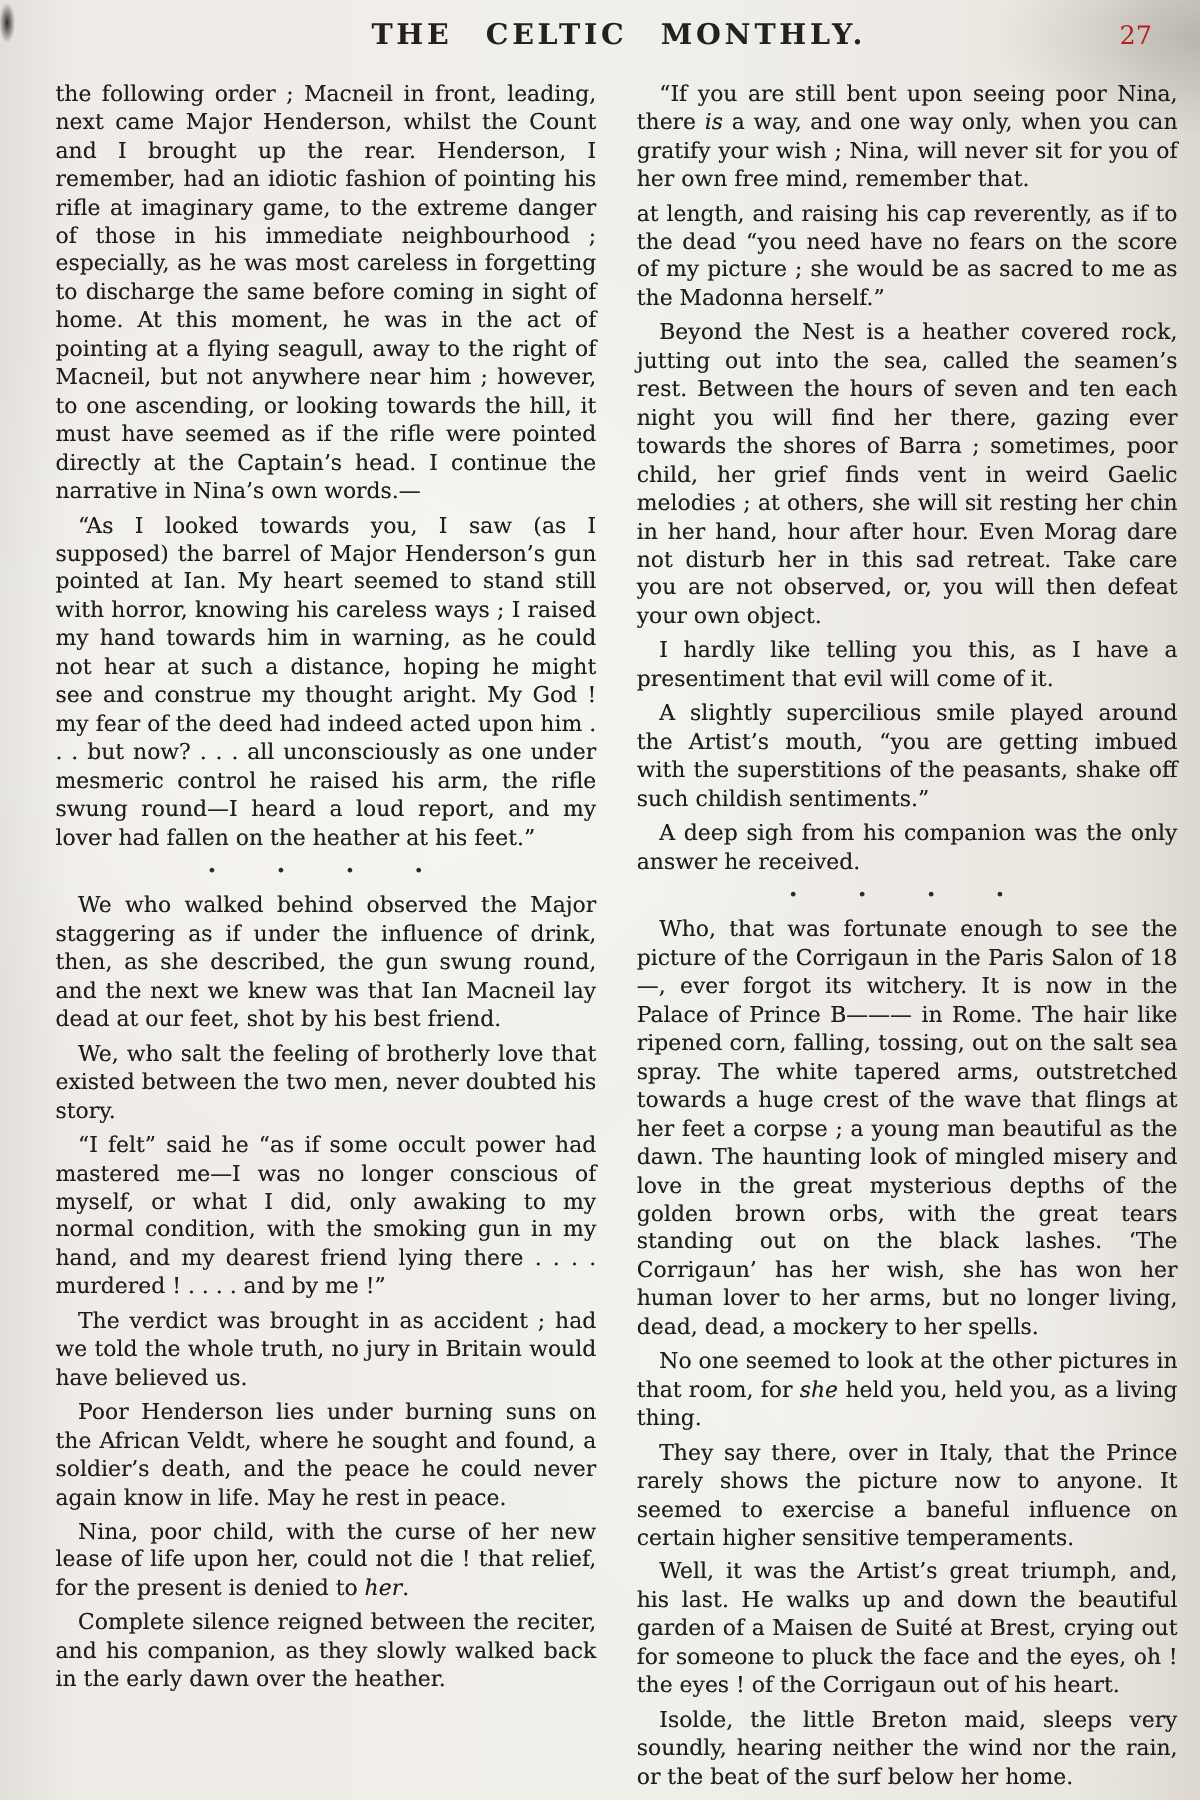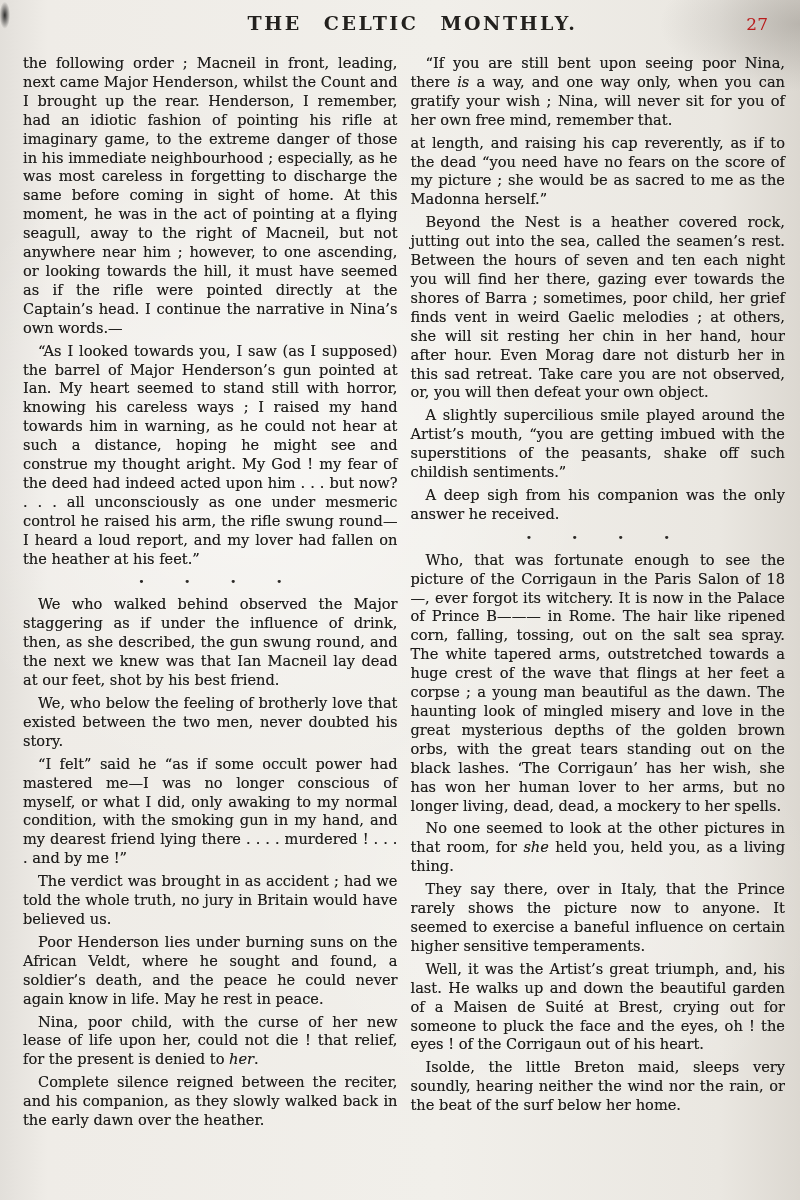--- a/index.html
+++ b/index.html
@@ -53,21 +53,21 @@
     padding: 2px 15px 0 23px;
   }
   .column {
     flex: 1 1 0;
     text-align: justify;
     font-size: 14.6px;
     line-height: 18.9px;
     text-rendering: optimizeLegibility;
   }
   .para {
-    margin: 0 0 4px 0;
+    margin: 0 0 4px 14px;
     text-shadow: 0 0 0.4px rgba(25,23,20,0.55);
   }
   .para.indent { text-indent: 15px; }
   .separator {
     display: flex;
     justify-content: center;
     gap: 40px;
     margin: 7px 0 8px 0;
     font-size: 17px;
     font-weight: bold;
@@ -89,31 +89,32 @@
   <div class="column">
       <p class="para">the following order ; Macneil in front, leading, next came Major Henderson, whilst the Count and I brought up the rear.  Henderson, I remember, had an idiotic fashion of pointing his rifle at imaginary game, to the extreme danger of those in his immediate neighbourhood ; especially, as he was most careless in forgetting to discharge the same before coming in sight of home.  At this moment, he was in the act of pointing at a flying seagull, away to the right of Macneil, but not anywhere near him ; however, to one ascending, or looking towards the hill, it must have seemed as if the rifle were pointed directly at the Captain’s head.  I continue the narrative in Nina’s own words.—</p>
       <p class="para indent">“As I looked towards you, I saw (as I supposed) the barrel of Major Henderson’s gun pointed at Ian.  My heart seemed to stand still with horror, knowing his careless ways ;  I raised my hand towards him in warning, as he could not hear at such a distance, hoping he might see and construe my thought aright. My God !  my fear of the deed had indeed acted upon him . . . but now? . . . all unconsciously as one under mesmeric control he raised his arm, the rifle swung round—I heard a loud report, and my lover had fallen on the heather at his feet.”</p>
       <div class="separator">
         <span>·</span>
         <span>·</span>
         <span>·</span>
         <span>·</span>
       </div>
       <p class="para indent">We who walked behind observed the Major staggering as if under the influence of drink, then, as she described, the gun swung round, and the next we knew was that Ian Macneil lay dead at our feet, shot by his best friend.</p>
-      <p class="para indent">We, who below the feeling of brotherly love that existed between the two men, never doubted his story.</p>
+      <p class="para indent">We, who salt the feeling of brotherly love that existed between the two men, never doubted his story.</p>
       <p class="para indent">“I felt” said he “as if some occult power had mastered me—I was no longer conscious of myself, or what I did, only awaking to my normal condition, with the smoking gun in my hand, and my dearest friend lying there . . . . murdered ! . . . . and by me !”</p>
       <p class="para indent">The verdict was brought in as accident ; had we told the whole truth, no jury in Britain would have believed us.</p>
       <p class="para indent">Poor Henderson lies under burning suns on the African Veldt, where he sought and found, a soldier’s death, and the peace he could never again know in life.  May he rest in peace.</p>
       <p class="para indent">Nina, poor child, with the curse of her new lease of life upon her, could not die !  that relief, for the present is denied to <i>her</i>.</p>
       <p class="para indent">Complete silence reigned between the reciter, and his companion, as they slowly walked back in the early dawn over the heather.</p>
     </div>
   <div class="column">
       <p class="para indent">“If you are still bent upon seeing poor Nina, there <i>is</i> a way, and one way only, when you can gratify your wish ;  Nina, will never sit for you of her own free mind, remember that.</p>
       <p class="para">at length, and raising his cap reverently, as if to the dead “you need have no fears on the score of my picture ;  she would be as sacred to me as the Madonna herself.”</p>
       <p class="para indent">Beyond the Nest is a heather covered rock, jutting out into the sea, called the seamen’s rest.  Between the hours of seven and ten each night you will find her there, gazing ever towards the shores of Barra ;  sometimes, poor child, her grief finds vent in weird Gaelic melodies ;  at others, she will sit resting her chin in her hand, hour after hour.   Even Morag dare not disturb her in this sad retreat.   Take care you are not observed, or, you will then defeat your own object.</p>
+      <p class="para indent">I hardly like telling you this, as I have a presentiment that evil will come of it.</p>
       <p class="para indent">A slightly supercilious smile played around the Artist’s mouth, “you are getting imbued with the superstitions of the peasants, shake off such childish sentiments.”</p>
       <p class="para indent">A deep sigh from his companion was the only answer he received.</p>
       <div class="separator">
         <span>·</span>
         <span>·</span>
         <span>·</span>
         <span>·</span>
       </div>
       <p class="para indent">Who, that was fortunate enough to see the picture of the Corrigaun in the Paris Salon of 18—, ever forgot its witchery.   It is now in the Palace of Prince B——— in Rome.   The hair like ripened corn, falling, tossing, out on the salt sea spray.   The white tapered arms, outstretched towards a huge crest of the wave that flings at her feet a corpse ;  a young man beautiful as the dawn.   The haunting look of mingled misery and love in the great mysterious depths of the golden brown orbs, with the great tears standing out on the black lashes.  ‘The Corrigaun’ has her wish, she has won her human lover to her arms, but no longer living, dead, dead, a mockery to her spells.</p>
       <p class="para indent">No one seemed to look at the other pictures in that room, for <i>she</i> held you, held you, as a living thing.</p>

